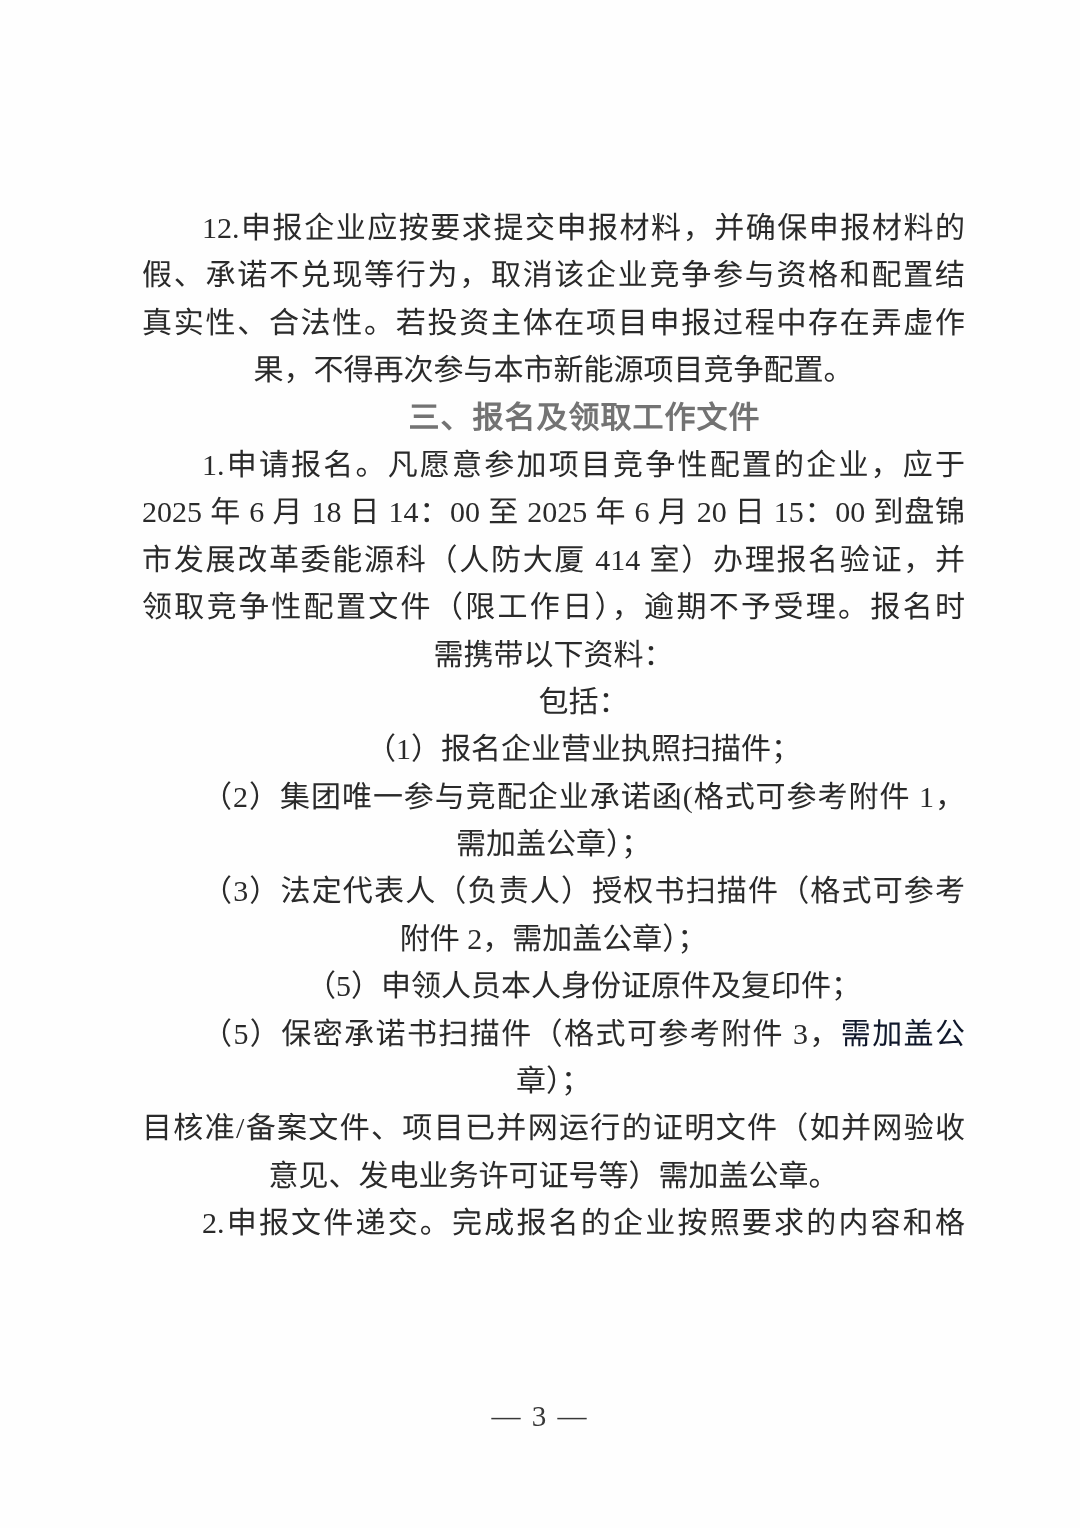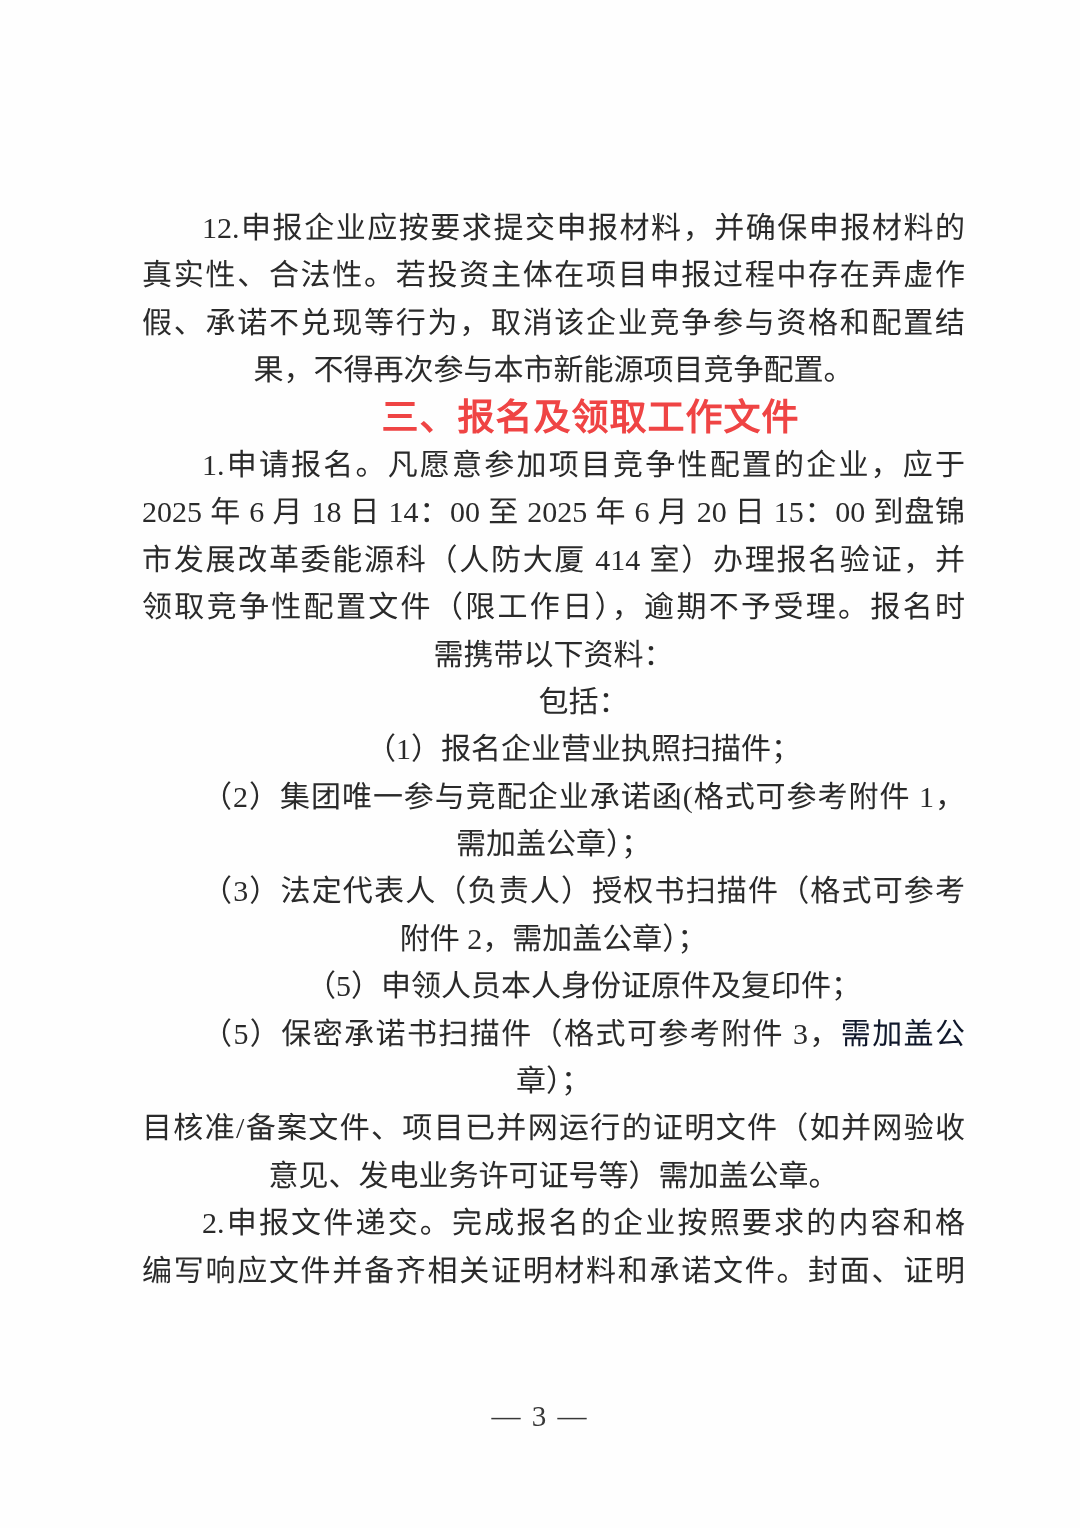--- a/index.html
+++ b/index.html
@@ -31,43 +31,43 @@
   }
   .jf{
     text-align:justify;
     text-align-last:justify;
     text-justify:inter-character;
   }
   .ind{ text-indent:2em; }
   .heading{
     font-family:"DejaVu Sans","Liberation Sans",sans-serif;
     font-weight:700;
-    color:#ef4444;
-    font-size:37px;
+    color:#737373;
+    font-size:31px;
     letter-spacing:1px;
   }
   .hl{ color:#0f172a; }
   .footer{
     position:absolute;
     left:0;top:1400px;
     width:1080px;
     text-align:center;
     color:#383838;
     font-size:29px;
     letter-spacing:2px;
   }
 </style>
 </head>
 <body>
 
 <div class="page">
   <div class="content">
     <div class="line ind jf">12.申报企业应按要求提交申报材料，并确保申报材料的</div>
+    <div class="line jf">假、承诺不兑现等行为，取消该企业竞争参与资格和配置结</div>
     <div class="line jf">真实性、合法性。若投资主体在项目申报过程中存在弄虚作</div>
-    <div class="line jf">假、承诺不兑现等行为，取消该企业竞争参与资格和配置结</div>
     <div class="line">果，不得再次参与本市新能源项目竞争配置。</div>
 
     <div class="line ind heading">三、报名及领取工作文件</div>
 
     <div class="line ind jf">1.申请报名。凡愿意参加项目竞争性配置的企业，应于</div>
     <div class="line jf">2025 年 6 月 18 日 14：00 至 2025 年 6 月 20 日 15：00 到盘锦</div>
     <div class="line jf">市发展改革委能源科（人防大厦 414 室）办理报名验证，并</div>
     <div class="line jf">领取竞争性配置文件（限工作日），逾期不予受理。报名时</div>
     <div class="line">需携带以下资料：</div>
 
@@ -83,17 +83,16 @@
 
     <div class="line ind">（5）申领人员本人身份证原件及复印件；</div>
 
     <div class="line ind jf"><span>（5）保密承诺书扫描件（格式可参考附件 3，</span><span class="hl">需加盖公</span></div>
     <div class="line">章）；</div>
 
     <div class="line jf">目核准/备案文件、项目已并网运行的证明文件（如并网验收</div>
     <div class="line">意见、发电业务许可证号等）需加盖公章。</div>
 
     <div class="line ind jf">2.申报文件递交。完成报名的企业按照要求的内容和格式，</div>
-    <div class="line jf">编写响应文件并备齐相关证明材料和承诺文件。封面、证明</div>
   </div>
 
   <div class="footer">— 3 —</div>
 </div>
 
 </body></html>

